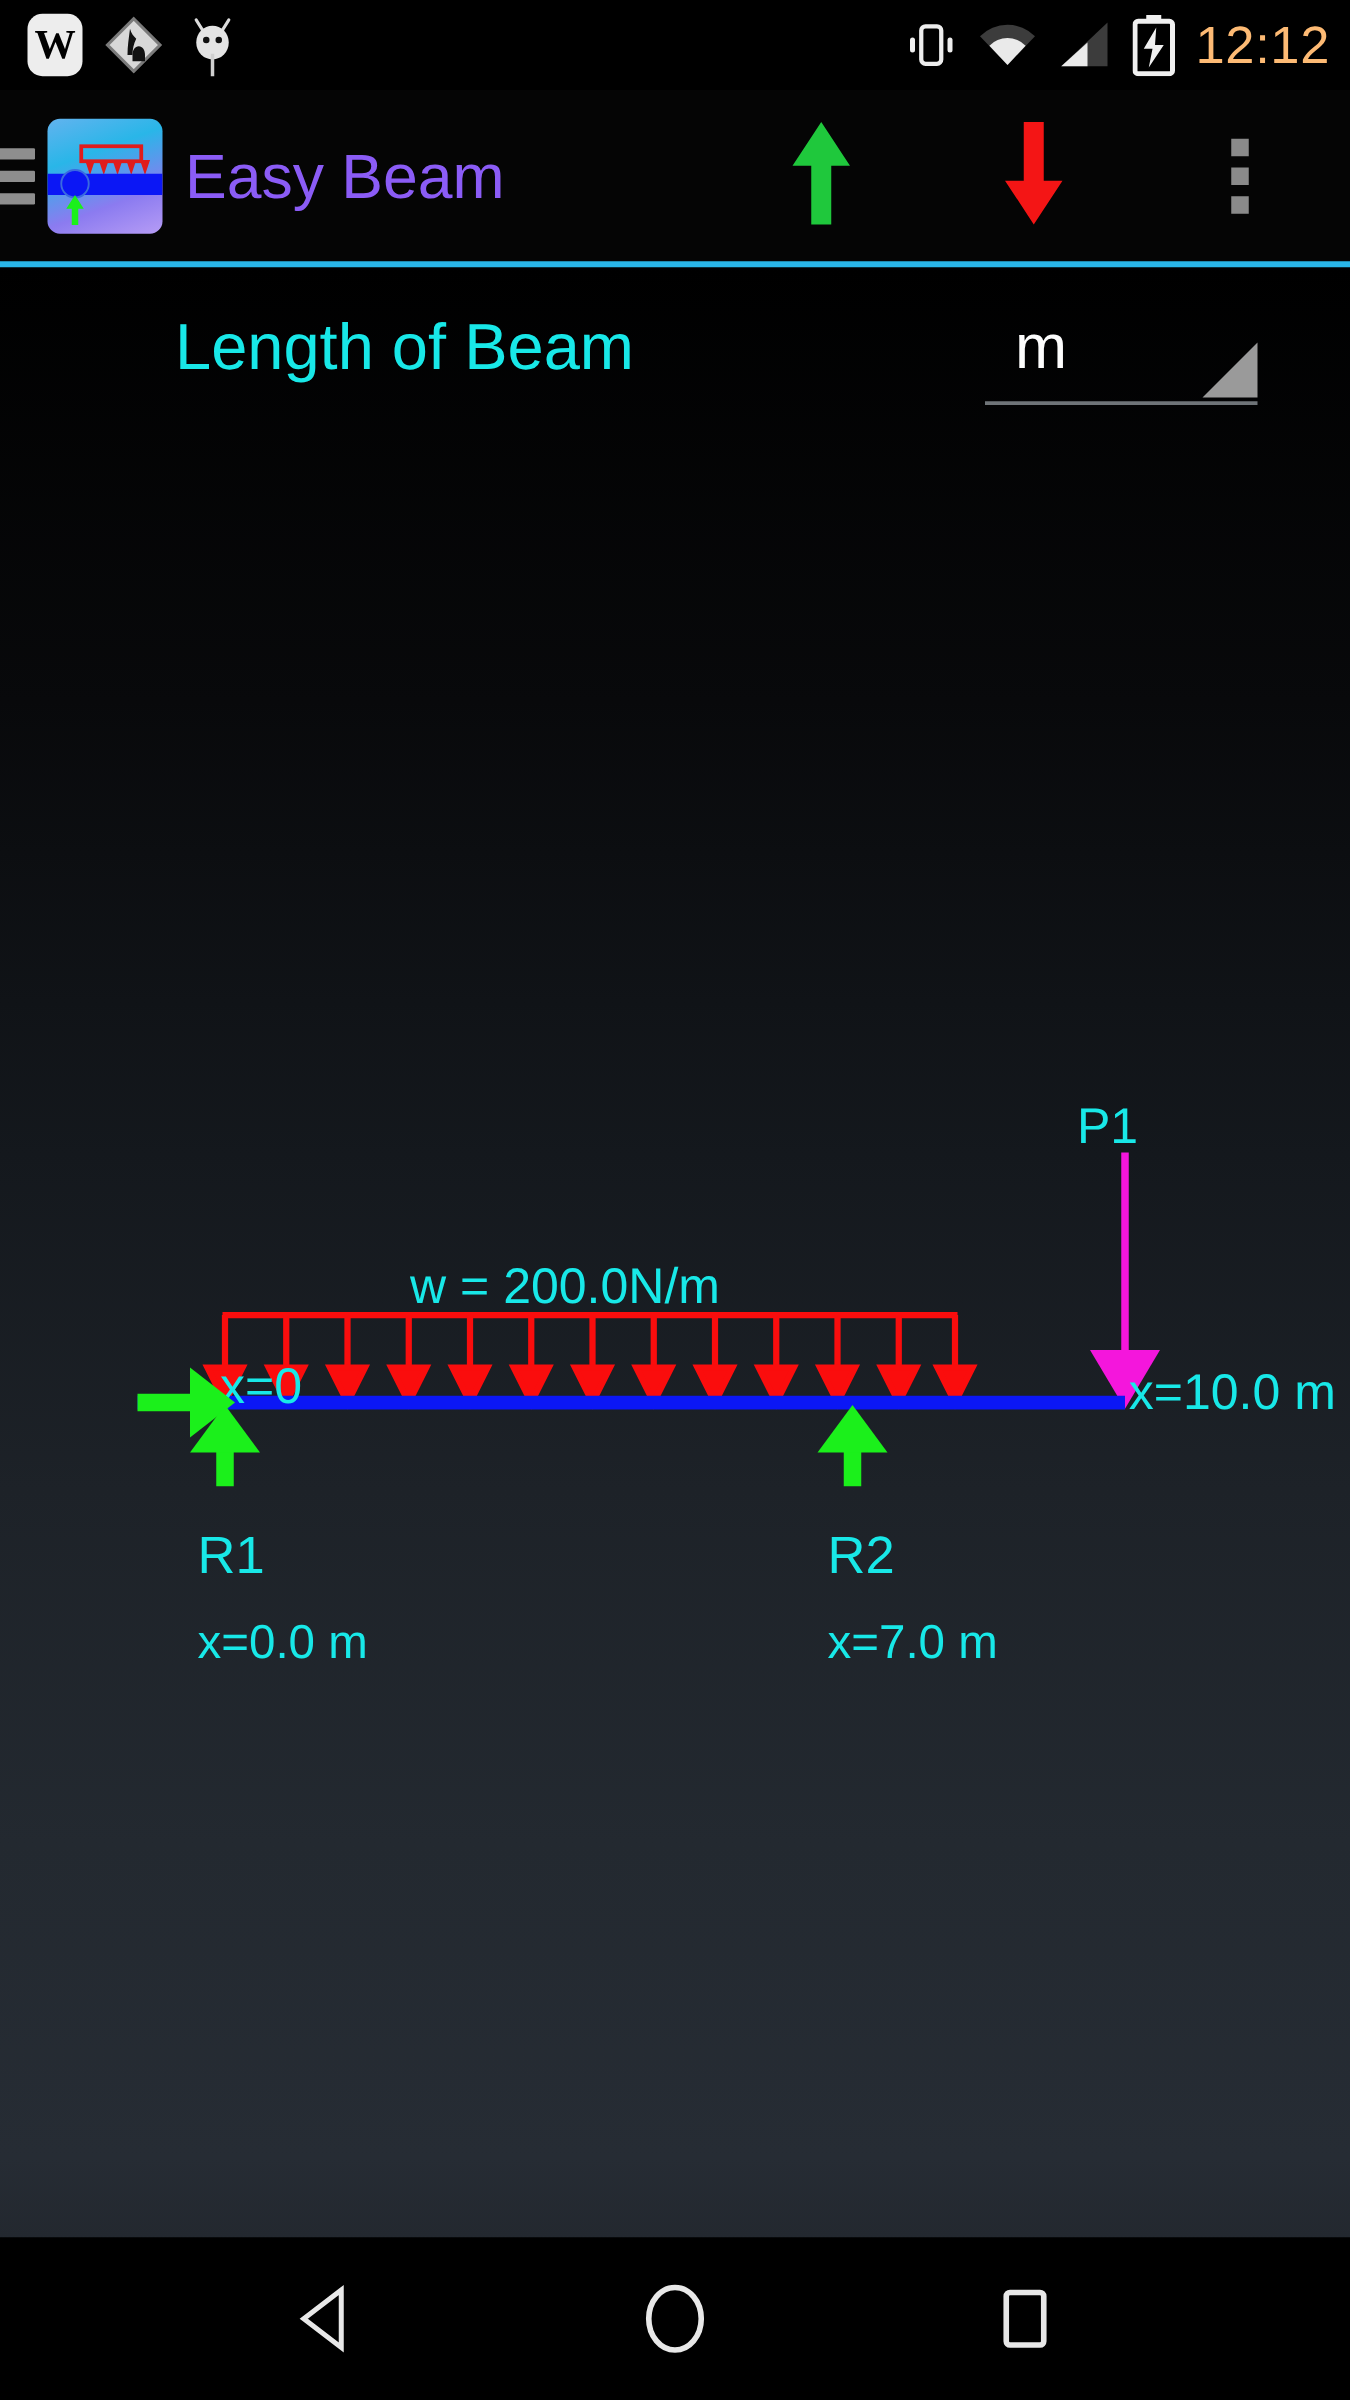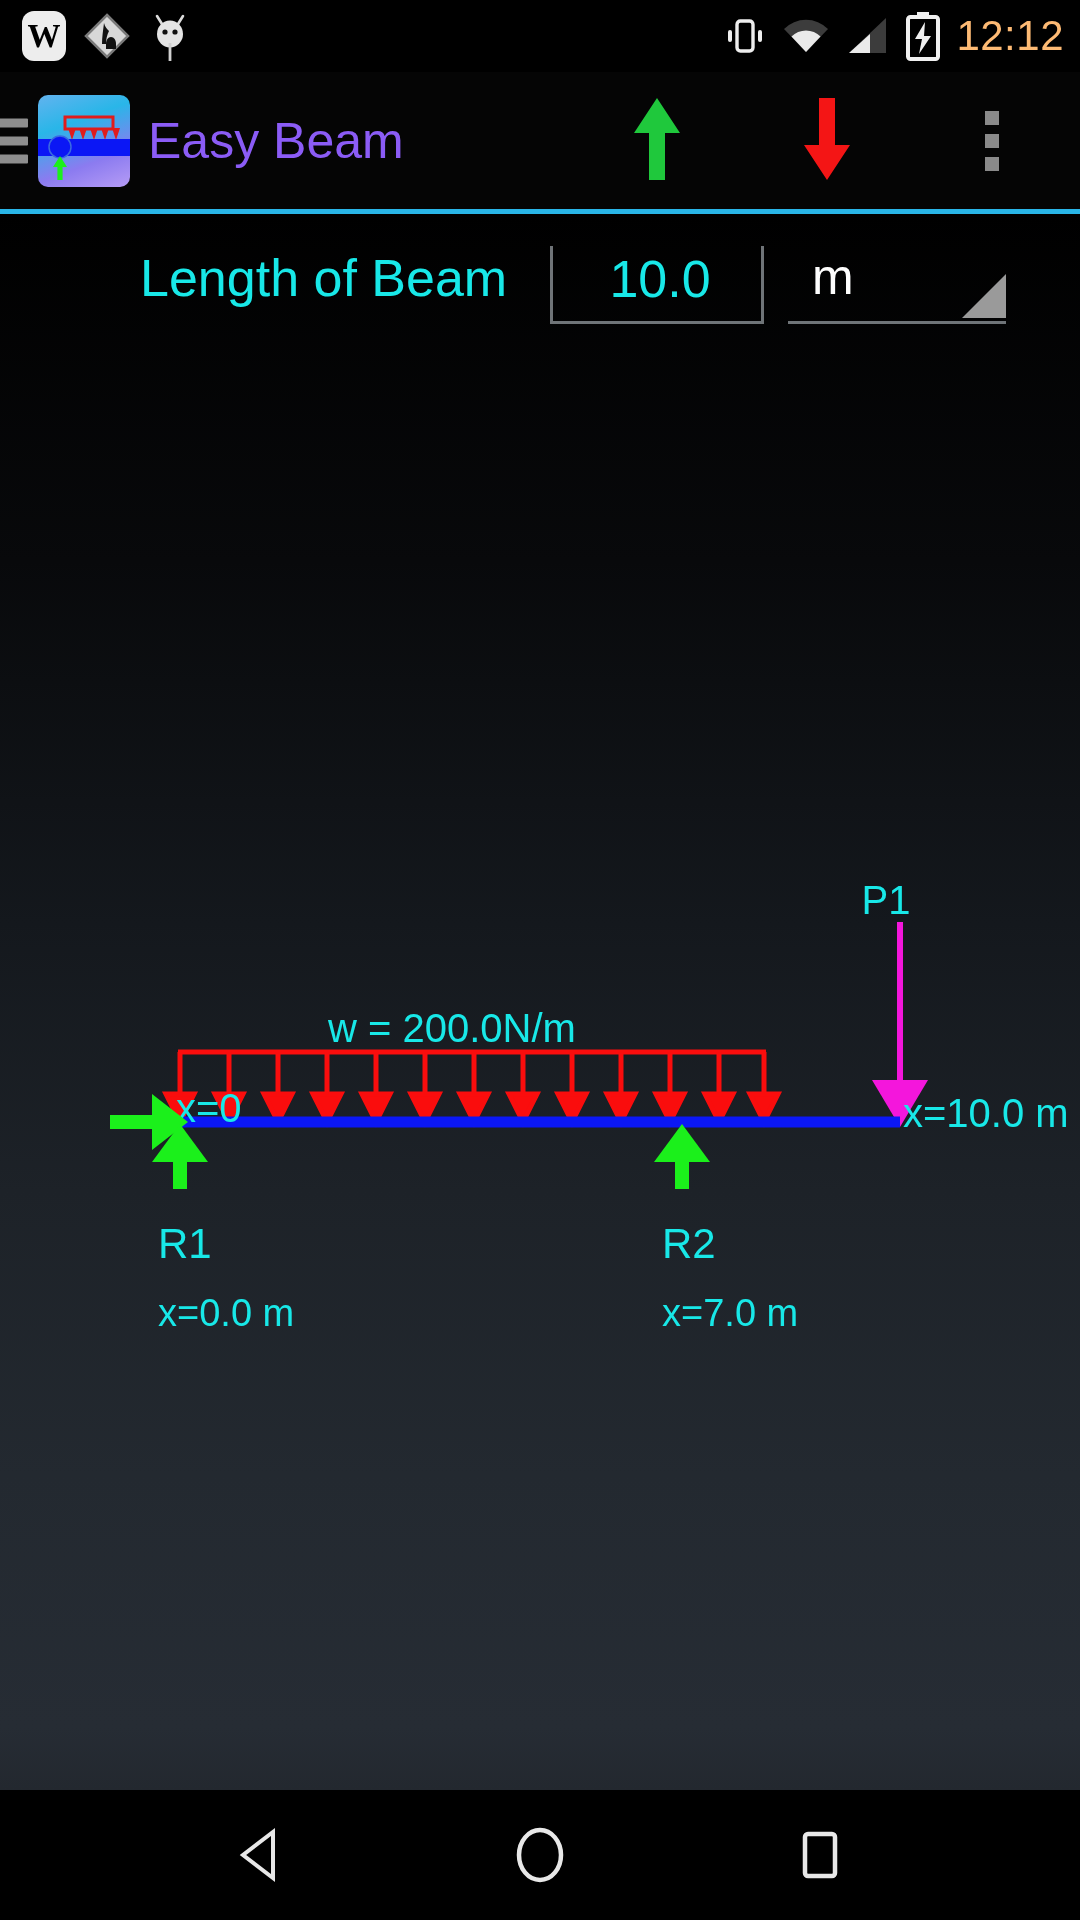--- a/index.html
+++ b/index.html
@@ -224,23 +224,20 @@
       <span></span>
       <span></span>
       <span></span>
     </div>
   </div>
 
   <div id="content">
 
     <div id="length-row">
       <div id="length-label">Length of Beam</div>
-      <div id="length-input">
-        <div id="length-value" placeholder="10.0">10.0</div>
-      </div>
       <div id="unit-spinner">
         <div id="unit-value">m</div>
         <div id="spinner-triangle"></div>
       </div>
     </div>
 
     <div id="beam-diagram">
       <svg width="1080" height="1576" viewBox="0 0 1080 1576">
 
         <g>

